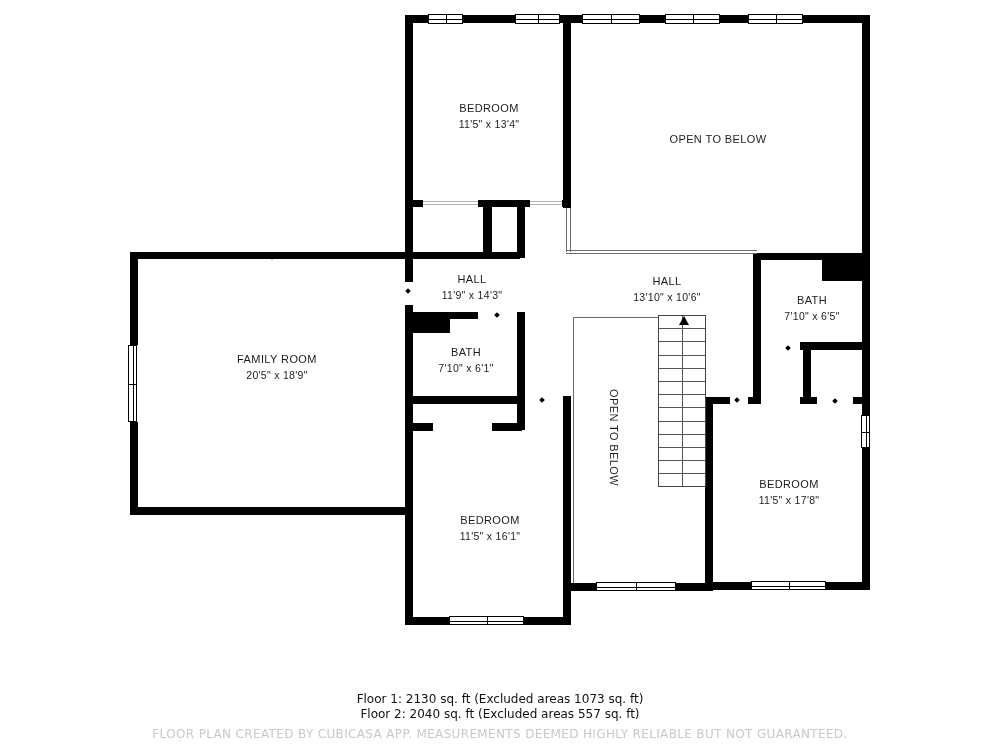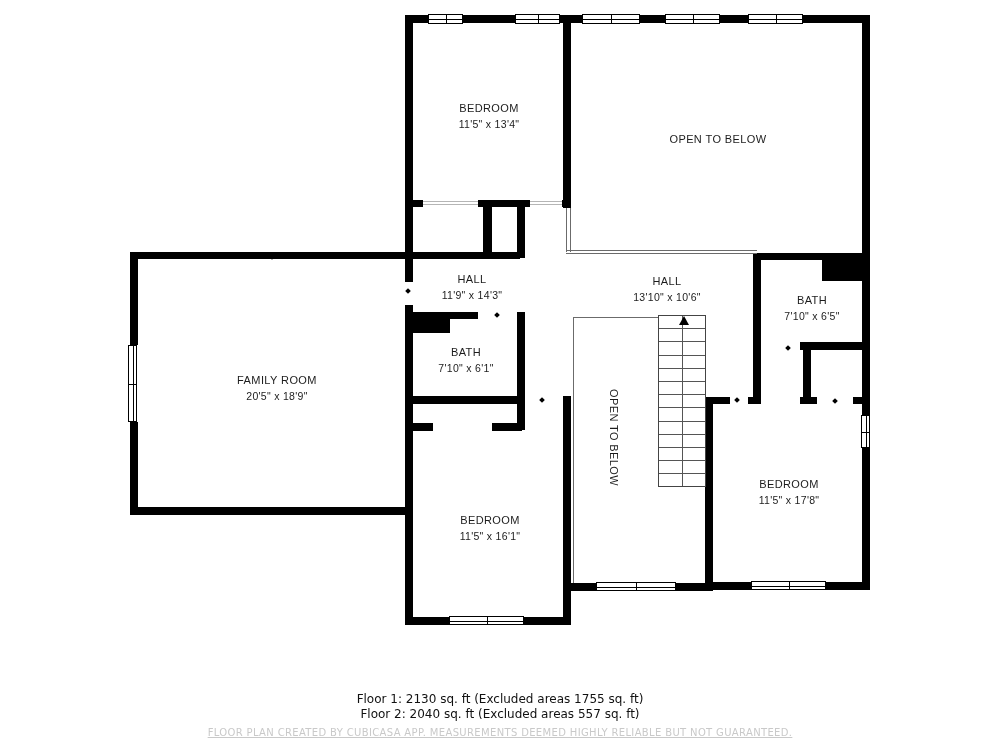--- a/index.html
+++ b/index.html
@@ -33,21 +33,21 @@
   #stairs .divider{position:absolute;left:50%;top:0;bottom:0;width:1px;background:#555;}
   #stair-arrow{
     position:absolute;left:679px;top:316px;width:0;height:0;z-index:4;
     border-left:5px solid transparent;border-right:5px solid transparent;border-bottom:9px solid #000;
   }
   .footer-line{position:absolute;left:0;width:1000px;text-align:center;color:#111;
     font-family:"DejaVu Sans","Liberation Sans",sans-serif;}
   #footer-total{top:674px;font-size:13px;font-weight:bold;}
   #footer-floor1{top:692px;font-size:12px;}
   #footer-floor2{top:707px;font-size:12px;}
-  #disclaimer{top:727px;font-size:10px;color:#c9c9c9;letter-spacing:.35px;text-decoration:underline;}
+  #disclaimer{top:727px;font-size:12px;color:#c9c9c9;letter-spacing:.35px;}
 </style>
 </head>
 <body>
 
 <div id="canvas">
 
   <div id="walls">
       <div class="wall" style="left: 405px; top: 15px; width: 23px; height: 8px;"></div>
       <div class="wall" style="left: 463px; top: 15px; width: 52px; height: 8px;"></div>
       <div class="wall" style="left: 560px; top: 15px; width: 22px; height: 8px;"></div>
@@ -138,37 +138,37 @@
     <div class="dims">11'9" x 14'3"</div>
   </div>
   <div class="room-label" style="left:667px;top:273px;">
     <div>HALL</div>
     <div class="dims">13'10" x 10'6"</div>
   </div>
   <div class="room-label" style="left:812px;top:292px;">
     <div>BATH</div>
     <div class="dims">7'10" x 6'5"</div>
   </div>
-  <div class="room-label" style="left:277px;top:372px;">
+  <div class="room-label" style="left:277px;top:351px;">
     <div>FAMILY ROOM</div>
     <div class="dims">20'5" x 18'9"</div>
   </div>
   <div class="room-label" style="left:466px;top:344px;">
     <div>BATH</div>
     <div class="dims">7'10" x 6'1"</div>
   </div>
   <div class="room-label vertical" style="left:606px;top:368px;">
     <div>OPEN TO BELOW</div>
   </div>
   <div class="room-label" style="left:789px;top:476px;">
     <div>BEDROOM</div>
     <div class="dims">11'5" x 17'8"</div>
   </div>
   <div class="room-label" style="left:490px;top:512px;">
     <div>BEDROOM</div>
     <div class="dims">11'5" x 16'1"</div>
   </div>
 
-  <div class="footer-line" id="footer-floor1">Floor 1: 2130 sq. ft (Excluded areas 1755 sq. ft)</div>
+  <div class="footer-line" id="footer-floor1">Floor 1: 2130 sq. ft (Excluded areas 1073 sq. ft)</div>
   <div class="footer-line" id="footer-floor2">Floor 2: 2040 sq. ft (Excluded areas 557 sq. ft)</div>
   <div class="footer-line" id="disclaimer">FLOOR PLAN CREATED BY CUBICASA APP. MEASUREMENTS DEEMED HIGHLY RELIABLE BUT NOT GUARANTEED.</div>
 
 </div>
 
 </body></html>

